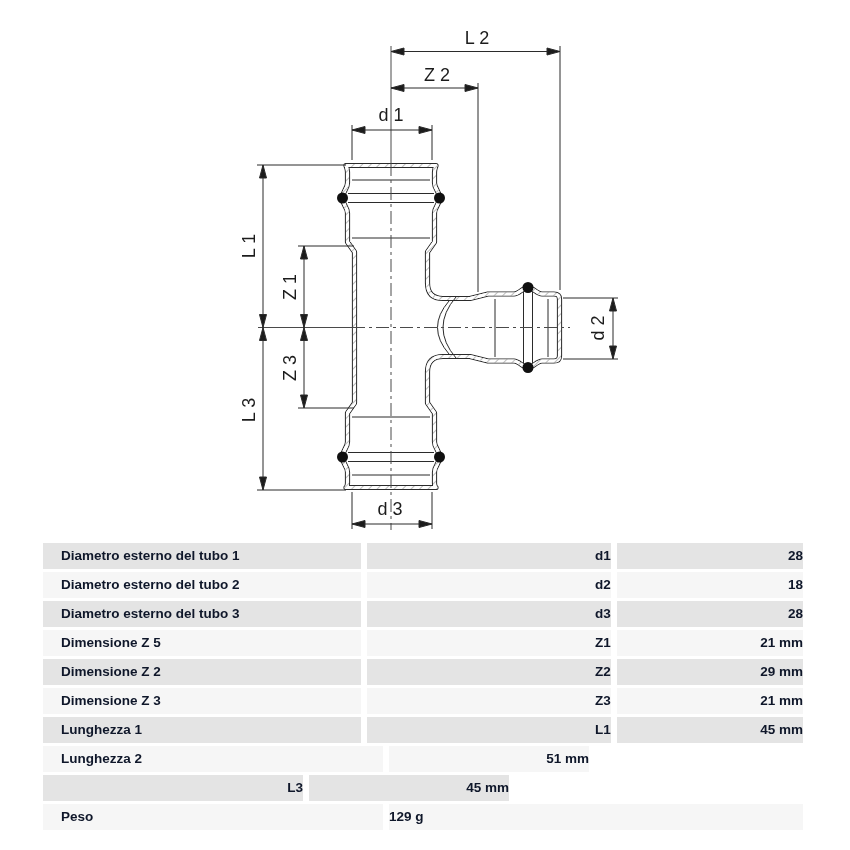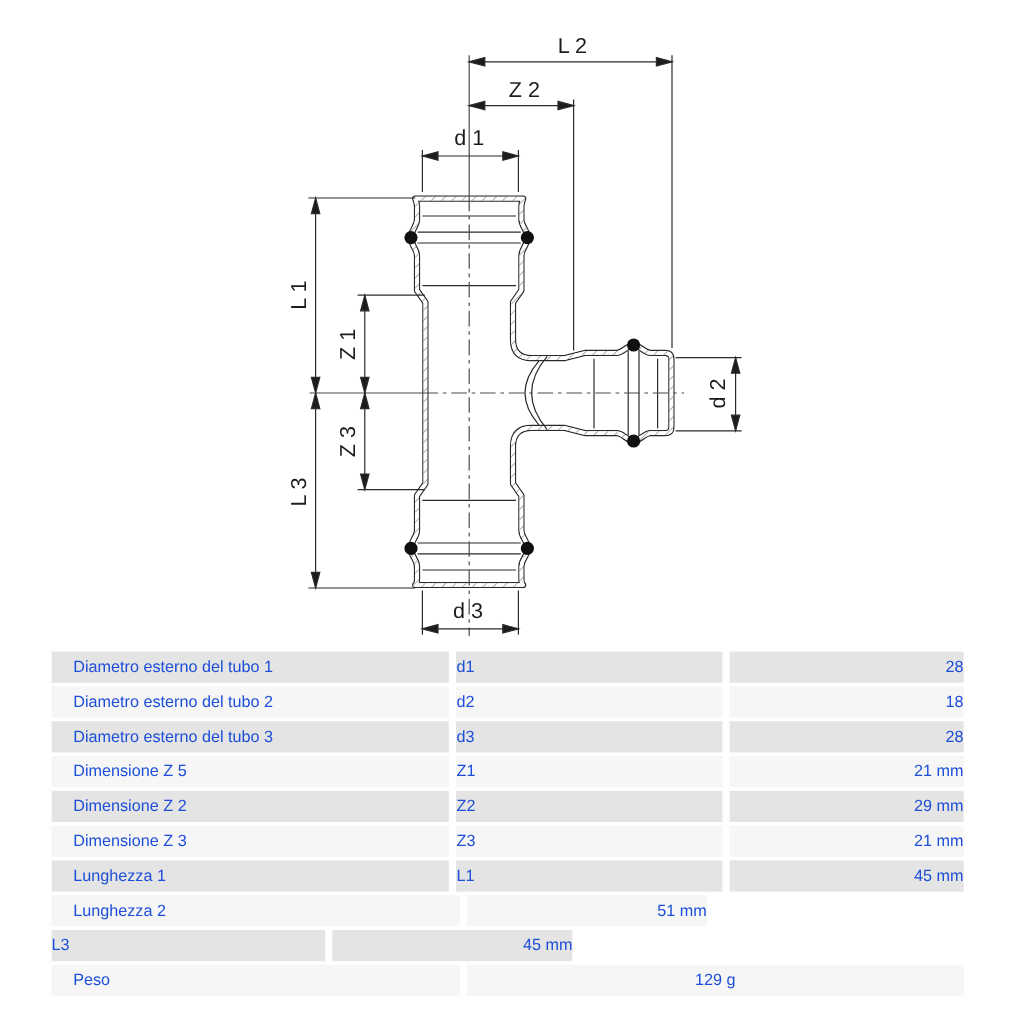--- a/index.html
+++ b/index.html
@@ -3,25 +3,25 @@
 <meta charset="utf-8">
 <style>
   html,body{margin:0;padding:0;background:#ffffff;}
   .stage{position:relative;width:850px;height:850px;background:#ffffff;overflow:hidden;
          font-family:"Liberation Sans","DejaVu Sans",sans-serif;border-radius:25px;}
   .drawing{position:absolute;left:0;top:0;}
 
   
   .spec-table{position:absolute;left:43px;top:543px;width:760px;}
   .trow{display:flex;column-gap:6px;height:26px;margin-bottom:3px;}
-  .trow > div{line-height:26px;font-size:13.5px;color:#1d4ed8;}
+  .trow > div{line-height:26px;font-size:13.5px;color:#0f172a;font-weight:bold;}
   .trow .c1{width:340px;padding-left:18px;box-sizing:border-box;text-align:left;}
-  .trow .c2{width:228px;text-align:left;}
+  .trow .c2{width:228px;text-align:right;padding-left:32px;}
   .trow .c3{width:200px;text-align:right;}
-  .trow .cm{width:414px;text-align:center;}
+  .trow .cm{width:414px;}
   .g  > div{background:#e4e4e4;}
   .w  > div{background:#f6f6f6;}
 
   svg text{font-family:"Liberation Sans","DejaVu Sans",sans-serif;font-size:18px;fill:#1c1c1c;}
 </style>
 </head>
 <body>
 
 <div class="stage">
 

